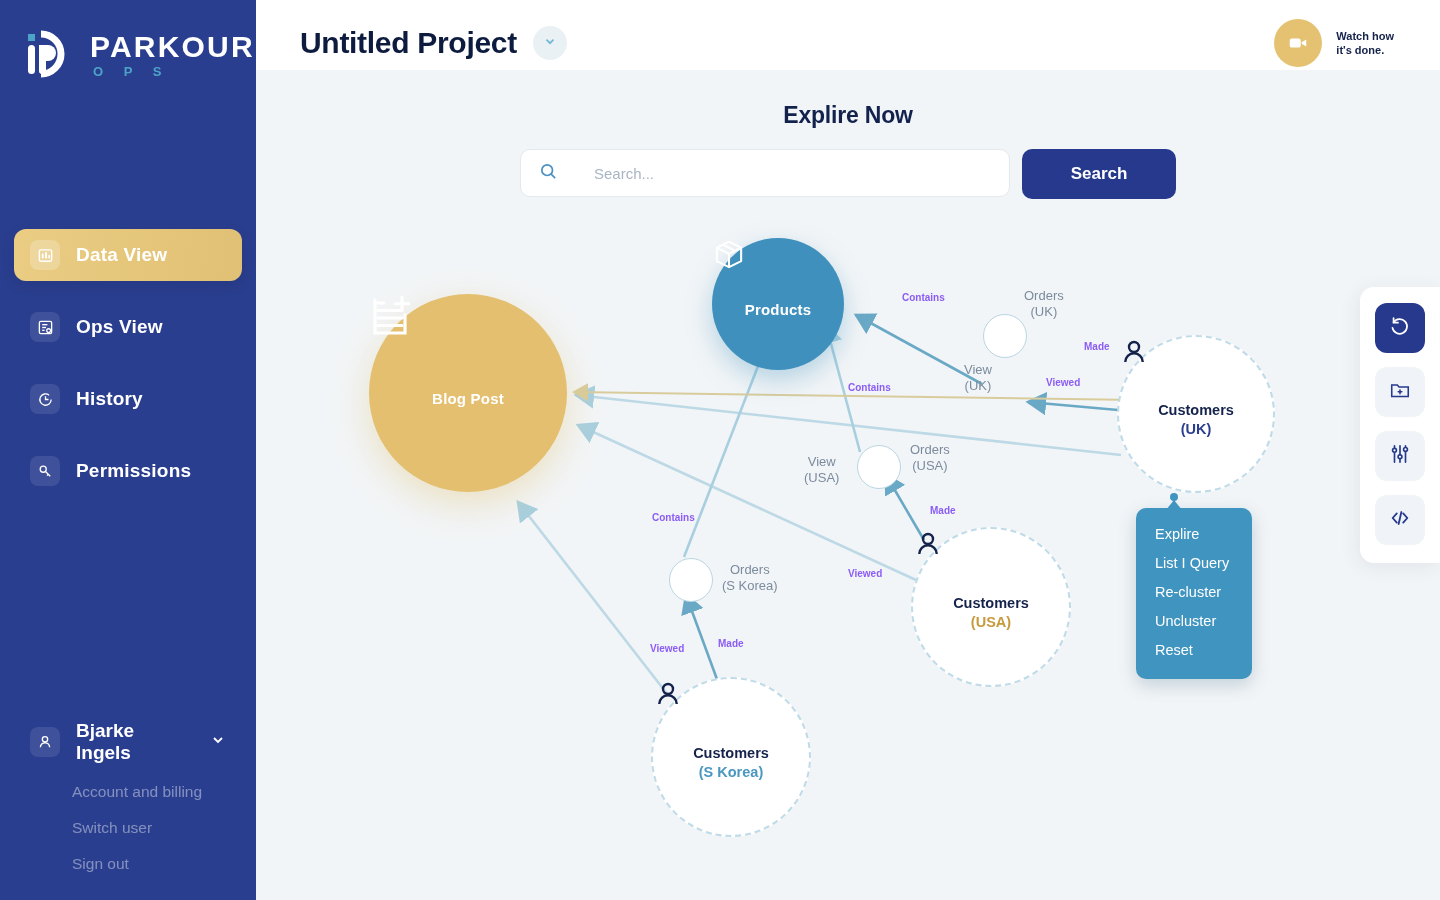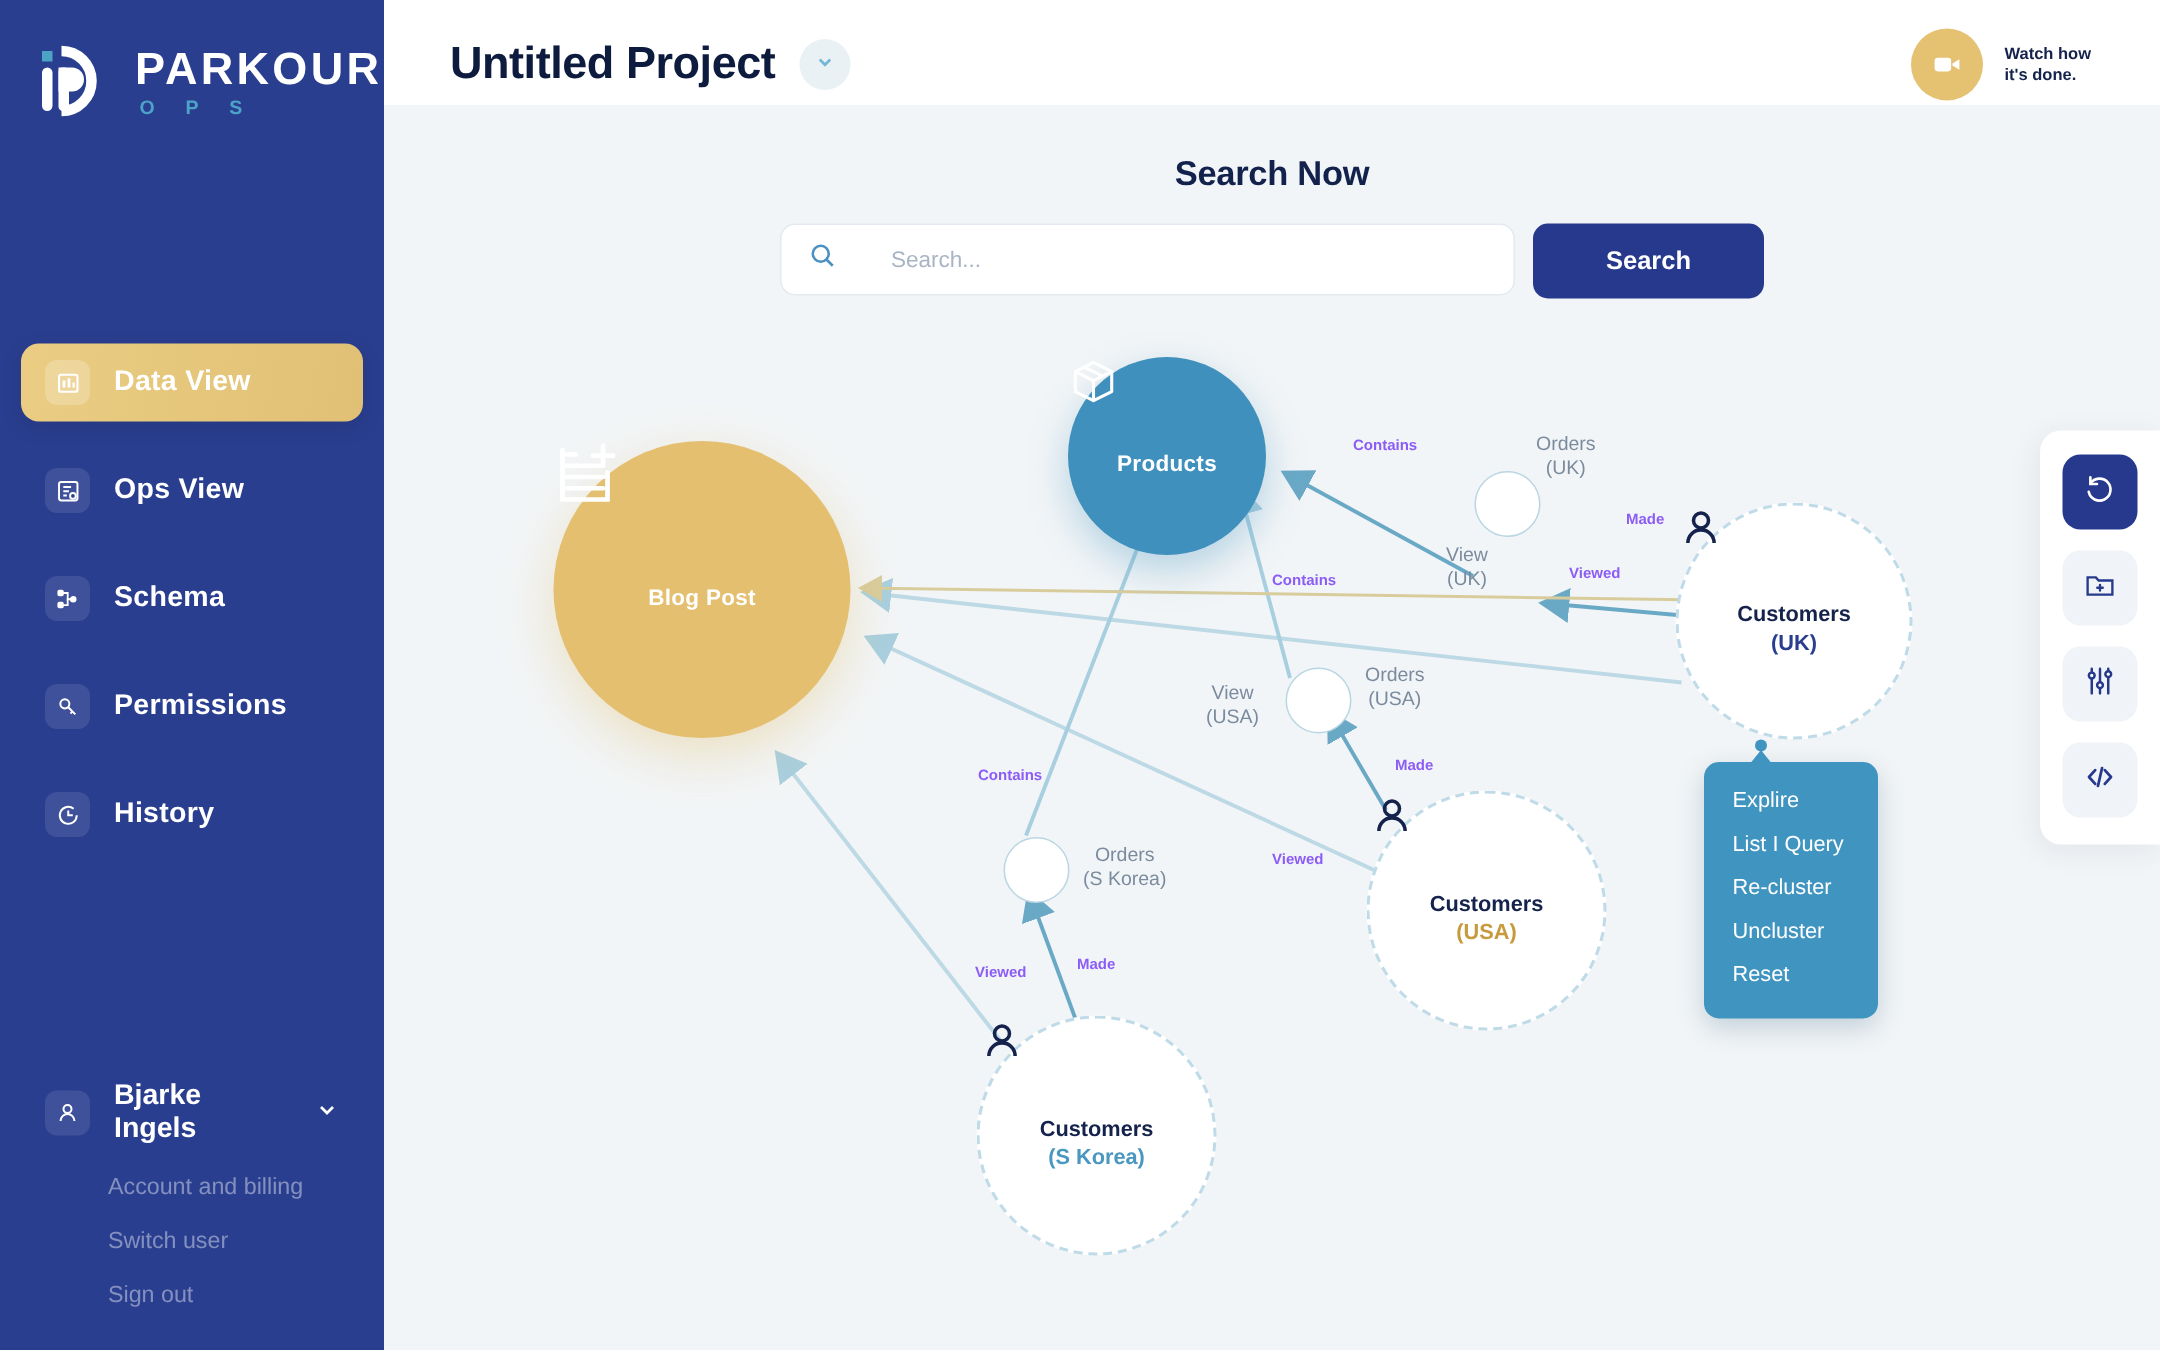--- a/index.html
+++ b/index.html
@@ -235,54 +235,42 @@
             <rect x="2.5" y="2.5" width="13" height="13" rx="1.5"></rect>
             <line x1="5.5" y1="6" x2="11" y2="6"></line>
             <line x1="5.5" y1="9" x2="9.5" y2="9"></line>
             <line x1="5.5" y1="12" x2="8" y2="12"></line>
             <circle cx="12.3" cy="12.3" r="2" fill="#2a3e8f"></circle>
           </svg>
         </span>
         <span class="nav-label">Ops View</span>
       </div>
 
+
       <div class="nav-item">
         <span class="nav-icon">
-          <svg width="17" height="17" viewBox="0 0 18 18" fill="none" stroke="#fff" stroke-width="1.3">
-            <rect x="2" y="3" width="3.2" height="3.2" rx="0.6" fill="#fff"></rect>
-            <rect x="2" y="11.5" width="3.2" height="3.2" rx="0.6" fill="#fff"></rect>
-            <circle cx="12.5" cy="9" r="1.7" fill="#fff"></circle>
-            <path d="M5.2 4.6 h3.4 v4.4 h3"></path>
-            <path d="M5.2 13.1 h3.4 V9"></path>
-          </svg>
-        </span>
-        <span class="nav-label">Schema</span>
+          <svg width="17" height="17" viewBox="0 0 18 18" fill="none" stroke="#fff" stroke-width="1.4">
+            <path d="M15 9 a6 6 0 1 1 -2.2 -4.6"></path>
+            <path d="M9 5.6 V9 h3.2"></path>
+          </svg>
+        </span>
+        <span class="nav-label">History</span>
       </div>
 
       <div class="nav-item">
         <span class="nav-icon">
           <svg width="17" height="17" viewBox="0 0 18 18" fill="none" stroke="#fff" stroke-width="1.4">
             <circle cx="6.6" cy="6.6" r="3.2"></circle>
             <path d="M9 9 l5 5"></path>
             <path d="M12 12 l-1.4 1.4"></path>
           </svg>
         </span>
         <span class="nav-label">Permissions</span>
       </div>
 
-      <div class="nav-item">
-        <span class="nav-icon">
-          <svg width="17" height="17" viewBox="0 0 18 18" fill="none" stroke="#fff" stroke-width="1.4">
-            <path d="M15 9 a6 6 0 1 1 -2.2 -4.6"></path>
-            <path d="M9 5.6 V9 h3.2"></path>
-          </svg>
-        </span>
-        <span class="nav-label">History</span>
-      </div>
-
     </nav>
 
     <div class="user-block">
       <div class="user-row">
         <span class="nav-icon">
           <svg width="16" height="16" viewBox="0 0 18 18" fill="none" stroke="#fff" stroke-width="1.5">
             <circle cx="9" cy="6" r="3"></circle>
             <path d="M3.8 15 a5.2 5.2 0 0 1 10.4 0"></path>
           </svg>
         </span>
@@ -322,21 +310,21 @@
         </div>
         <div class="watch-text">
           <div>Watch how</div>
           <div>it's done.</div>
         </div>
       </div>
     </header>
 
     <div class="canvas">
 
-      <div class="search-title">Search Now</div>
+      <div class="search-title">Explire Now</div>
 
       <div class="search-row">
         <div class="search-box">
           <span>
             <svg width="19" height="19" viewBox="0 0 20 20" fill="none" stroke="#4a90c2" stroke-width="1.8">
               <circle cx="8.6" cy="8.6" r="5.6"></circle>
               <path d="M12.8 12.8 L17 17"></path>
             </svg>
           </span>
           <input class="search-input" type="text" placeholder="Search..." style="">

